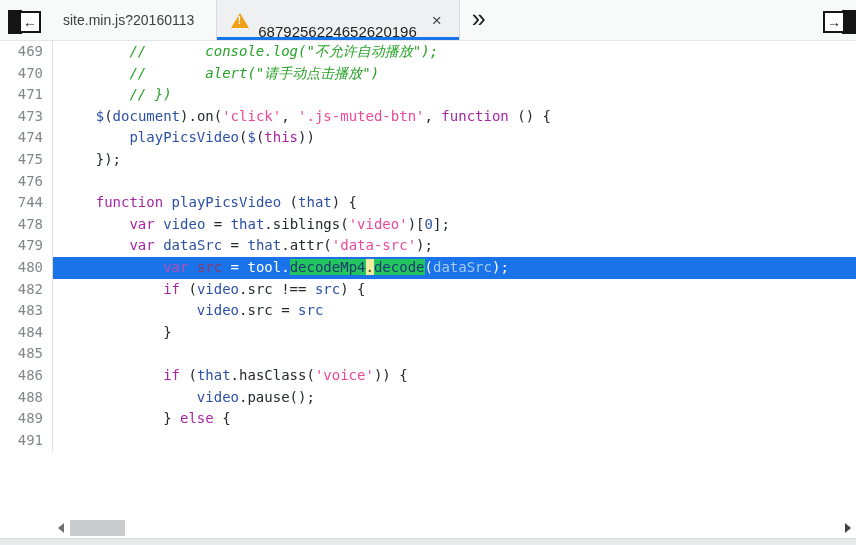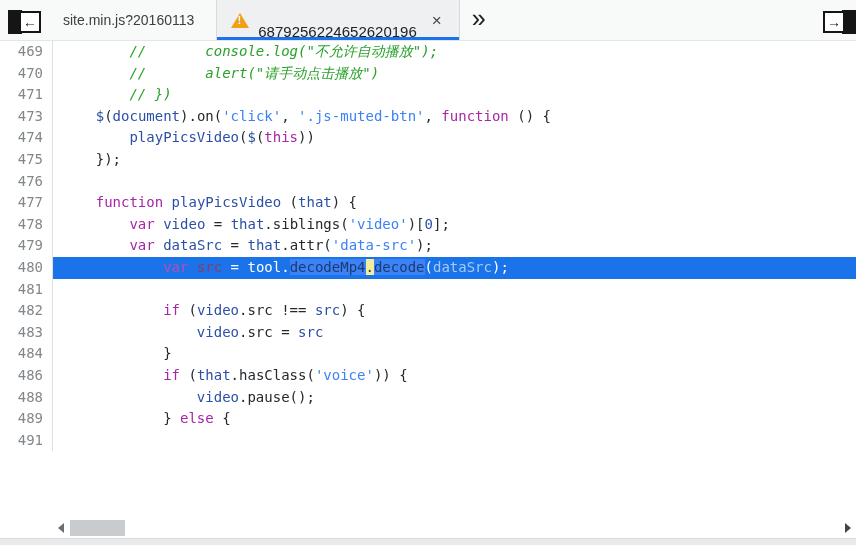--- a/index.html
+++ b/index.html
@@ -82,27 +82,27 @@
     flex: 1 1 auto; align-self: stretch;
     font-family: "DejaVu Sans Mono", "Liberation Mono", monospace;
     font-size: 14px; line-height: 21.6px;
     white-space: pre; padding-left: 9px; overflow: hidden;
   }
   pre.code.sel { background: #1a73e8; color: #ffffff; }
 
   .t-p  { color: #24292e; }
   .t-k  { color: #a626a4; }
   .t-v  { color: #2c50a5; }
-  .t-s  { color: #3b82f6; }
+  .t-s  { color: #ec4899; }
   .t-n  { color: #2c50a5; }
   .t-c  { color: #28a228; font-style: italic; }
   .t-w  { color: #ffffff; }
   .t-k2 { color: #b34fb3; }
   .t-v2 { color: #8f3a66; }
-  .t-h  { background: #3b82f6; color: #1d3a70; margin-top: 20px; }
+  .t-h  { background: #22c55e; color: #1d3a70; margin-top: 20px; }
   .t-hd { background: #f3eda0; color: #3a3a2a; }
   .t-a  { color: #a5cbf5; }
 
   
   .hscroll {
     position: absolute; left: 54px; right: 0; bottom: 1px; height: 18px;
     background: #ffffff; display: flex; align-items: center;
   }
   .sarrow { width: 0; height: 0; cursor: pointer; flex: 0 0 auto; }
   .sarrow.left  { margin-left: 4px;  border-top: 5px solid transparent; border-bottom: 5px solid transparent; border-right: 6px solid #6b6f73; }
@@ -178,50 +178,50 @@
       </div>
       <div class="row">
         <span class="ln">475</span>
         <pre class="code"><span class="t-p">    });</span></pre>
       </div>
       <div class="row">
         <span class="ln">476</span>
         <pre class="code"></pre>
       </div>
       <div class="row">
-        <span class="ln">477</span>
+        <span class="ln">744</span>
         <pre class="code"><span class="t-p">    </span><span class="t-k">function</span><span class="t-p"> </span><span class="t-v">playPicsVideo</span><span class="t-p"> (</span><span class="t-v">that</span><span class="t-p">) {</span></pre>
       </div>
       <div class="row">
         <span class="ln">478</span>
         <pre class="code"><span class="t-p">        </span><span class="t-k">var</span><span class="t-p"> </span><span class="t-v">video</span><span class="t-p"> = </span><span class="t-v">that</span><span class="t-p">.siblings(</span><span class="t-s">'video'</span><span class="t-p">)[</span><span class="t-n">0</span><span class="t-p">];</span></pre>
       </div>
       <div class="row">
         <span class="ln">479</span>
         <pre class="code"><span class="t-p">        </span><span class="t-k">var</span><span class="t-p"> </span><span class="t-v">dataSrc</span><span class="t-p"> = </span><span class="t-v">that</span><span class="t-p">.attr(</span><span class="t-s">'data-src'</span><span class="t-p">);</span></pre>
       </div>
       <div class="row">
         <span class="ln">480</span>
         <pre class="code sel"><span class="t-w">            </span><span class="t-k2">var</span><span class="t-w"> </span><span class="t-v2">src</span><span class="t-w"> = </span><span class="t-w">tool.</span><span class="t-h">decodeMp4</span><span class="t-hd">.</span><span class="t-h">decode</span><span class="t-w">(</span><span class="t-a">dataSrc</span><span class="t-w">);</span></pre>
       </div>
       <div class="row">
-        <span class="ln">481</span>
-        <pre class="code"></pre>
-      </div>
-      <div class="row">
         <span class="ln">482</span>
         <pre class="code"><span class="t-p">            </span><span class="t-k">if</span><span class="t-p"> (</span><span class="t-v">video</span><span class="t-p">.src !== </span><span class="t-v">src</span><span class="t-p">) {</span></pre>
       </div>
       <div class="row">
         <span class="ln">483</span>
         <pre class="code"><span class="t-p">                </span><span class="t-v">video</span><span class="t-p">.src = </span><span class="t-v">src</span></pre>
       </div>
       <div class="row">
         <span class="ln">484</span>
         <pre class="code"><span class="t-p">            }</span></pre>
+      </div>
+      <div class="row">
+        <span class="ln">485</span>
+        <pre class="code"></pre>
       </div>
       <div class="row">
         <span class="ln">486</span>
         <pre class="code"><span class="t-p">            </span><span class="t-k">if</span><span class="t-p"> (</span><span class="t-v">that</span><span class="t-p">.hasClass(</span><span class="t-s">'voice'</span><span class="t-p">)) {</span></pre>
       </div>
       <div class="row">
         <span class="ln">488</span>
         <pre class="code"><span class="t-p">                </span><span class="t-v">video</span><span class="t-p">.pause();</span></pre>
       </div>
       <div class="row">

